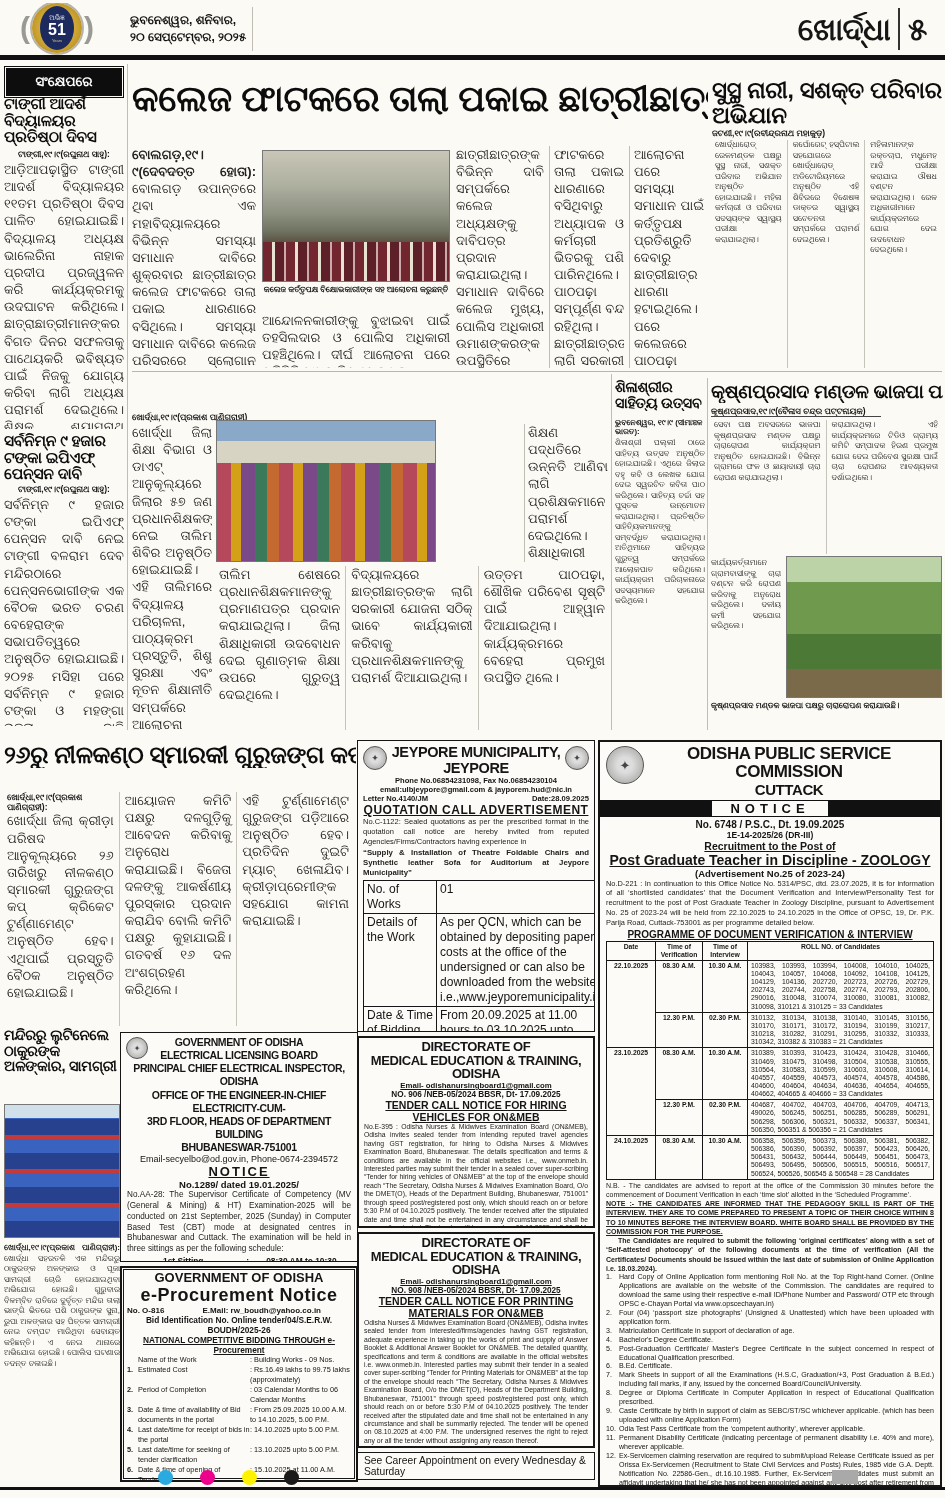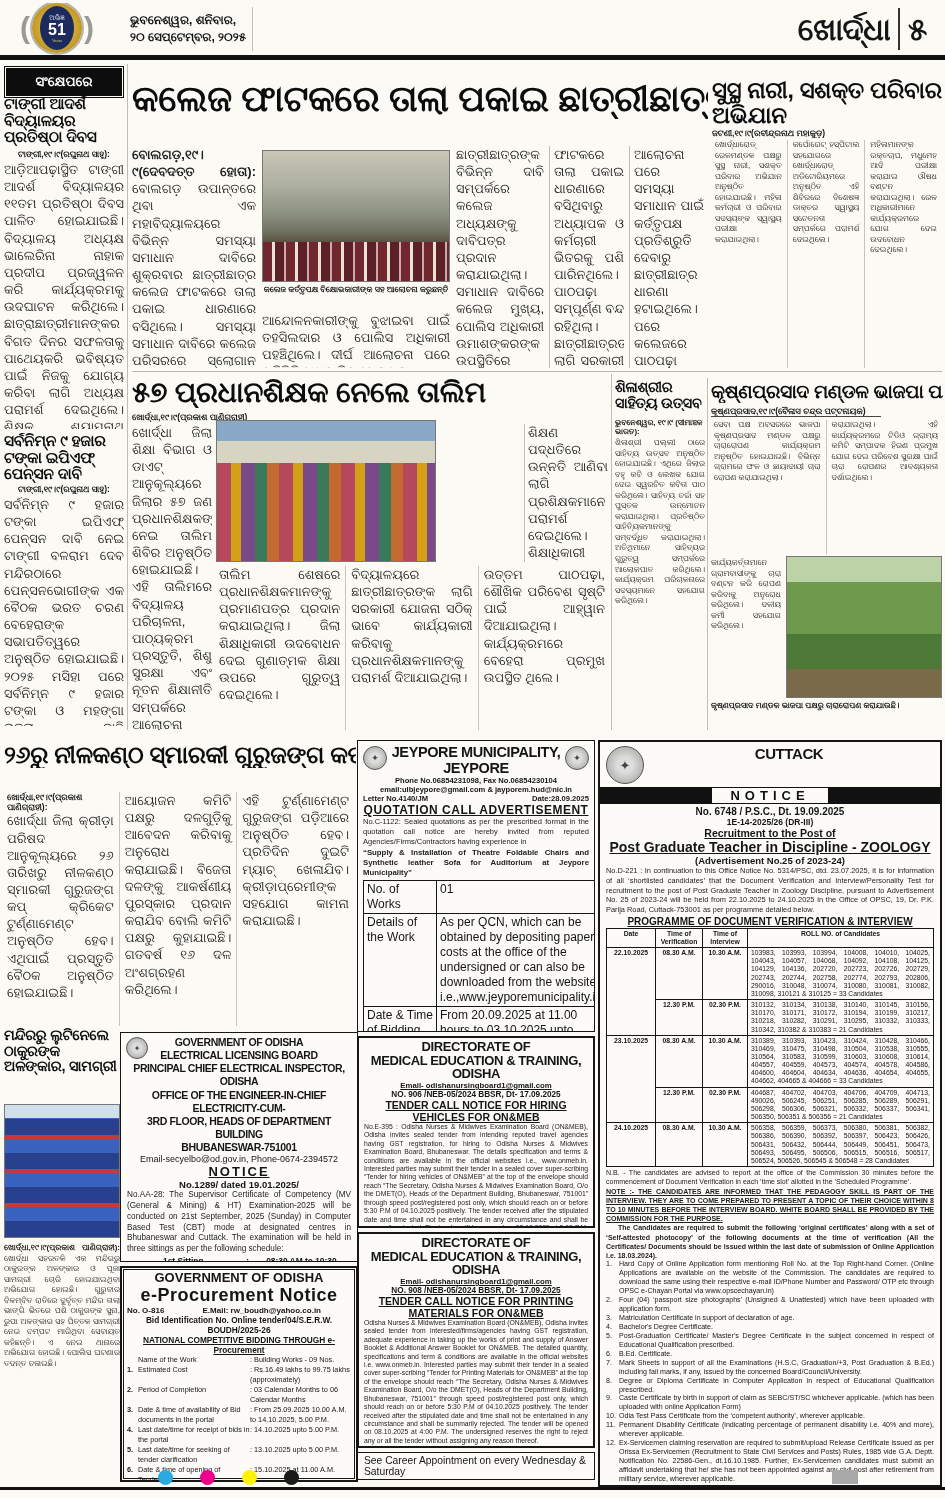--- a/index.html
+++ b/index.html
@@ -107,21 +107,20 @@
 
   <div class="abs hl" style="left:712px;top:78px;width:230px;font-size:23px">ସୁସ୍ଥ ନାରୀ, ସଶକ୍ତ ପରିବାର ଅଭିଯାନ</div>
   <div class="abs byline" style="left:712px;top:128px;width:150px;text-align:left">ଜଟଣୀ,୧୯।୯(ରବୀନ୍ଦ୍ରନାଥ ମହାକୁଡ଼)</div>
   <div class="abs cols" style="left:710px;top:140px;width:232px;height:228px">
     <div class="bd" style="font-size:8px">ଖୋର୍ଦ୍ଧାରୋଡ୍ ରେଳମଣ୍ଡଳ ପକ୍ଷରୁ ସୁସ୍ଥ ନାରୀ, ସଶକ୍ତ ପରିବାର ଅଭିଯାନ ଅନୁଷ୍ଠିତ ହୋଇଯାଇଛି। ମହିଳା କର୍ମଚାରୀ ଓ ପରିବାର ସଦସ୍ୟଙ୍କ ସ୍ୱାସ୍ଥ୍ୟ ପରୀକ୍ଷା କରାଯାଇଥିଲା।</div>
     <div class="bd" style="font-size:8px">କର୍ପୋରେଟ୍ ହସ୍ପିଟାଲ ସହଯୋଗରେ ଖୋର୍ଦ୍ଧାରୋଡ୍ ଅଡିଟୋରିୟମରେ ଅନୁଷ୍ଠିତ ଏହି ଶିବିରରେ ବିଶେଷଜ୍ଞ ଡାକ୍ତର ସ୍ୱାସ୍ଥ୍ୟ ସଚେତନତା ସମ୍ପର୍କରେ ପରାମର୍ଶ ଦେଇଥିଲେ।</div>
     <div class="bd" style="font-size:8px">ମହିଳାମାନଙ୍କ ରକ୍ତଚାପ, ମଧୁମେହ ଆଦି ପରୀକ୍ଷା କରାଯାଇ ଔଷଧ ବଣ୍ଟନ କରାଯାଇଥିଲା। ରେଳ ଅଧିକାରୀମାନେ କାର୍ଯ୍ୟକ୍ରମରେ ଯୋଗ ଦେଇ ଉଦବୋଧନ ଦେଇଥିଲେ।</div>
   </div>
   <div class="hrule" style="left:132px;top:371px;width:810px"></div>
 
-  <div class="abs hl cond" style="left:132px;top:377px;width:478px;font-size:29px;white-space:nowrap">୫୭ ପ୍ରଧାନଶିକ୍ଷକ ନେଲେ ତାଲିମ</div>
   <div class="abs byline" style="left:132px;top:412px;width:140px;text-align:left">ଖୋର୍ଦ୍ଧା,୧୯।୯(ପ୍ରକାଶ ପାଣିଗ୍ରାହୀ)</div>
   <div class="abs bd" style="left:132px;top:424px;width:80px;height:306px">ଖୋର୍ଦ୍ଧା ଜିଲା ଶିକ୍ଷା ବିଭାଗ ଓ ଡାଏଟ୍ ଆନୁକୂଲ୍ୟରେ ଜିଲାର ୫୭ ଜଣ ପ୍ରଧାନଶିକ୍ଷକଙ୍କୁ ନେଇ ତାଲିମ ଶିବିର ଅନୁଷ୍ଠିତ ହୋଇଯାଇଛି। ଏହି ତାଲିମରେ ବିଦ୍ୟାଳୟ ପରିଚାଳନା, ପାଠ୍ୟକ୍ରମ ପ୍ରସ୍ତୁତି, ଶିଶୁ ସୁରକ୍ଷା ଏବଂ ନୂତନ ଶିକ୍ଷାନୀତି ସମ୍ପର୍କରେ ଆଲୋଚନା କରାଯାଇଥିଲା। ପ୍ରଶିକ୍ଷକମାନେ ବିଭିନ୍ନ ଅଧିବେଶନରେ ତାଲିମ ପ୍ରଦାନ କରିଥିଲେ।</div>
   <div class="photo" style="left:216px;top:420px;width:220px;height:142px;
        background:linear-gradient(180deg,#8aa8c8 0 14%,#d8d4c4 14% 30%,transparent 30%),
        repeating-linear-gradient(90deg,#b5495b 0 14px,#d4a017 14px 24px,#7a4988 24px 38px,#3a7a5a 38px 50px,#c46a30 50px 62px);background-color:#9a8a6a"></div>
   <div class="vr" style="left:524px;top:424px;height:138px"></div>
   <div class="abs bd" style="left:528px;top:424px;width:80px;height:138px">ଶିକ୍ଷଣ ପଦ୍ଧତିରେ ଉନ୍ନତି ଆଣିବା ଲାଗି ପ୍ରଶିକ୍ଷକମାନେ ପରାମର୍ଶ ଦେଇଥିଲେ। ଶିକ୍ଷାଧିକାରୀ ଉପସ୍ଥିତ ଥିଲେ।</div>
   <div class="abs cols" style="left:214px;top:566px;width:396px;height:164px">
     <div class="bd">ତାଲିମ ଶେଷରେ ପ୍ରଧାନଶିକ୍ଷକମାନଙ୍କୁ ପ୍ରମାଣପତ୍ର ପ୍ରଦାନ କରାଯାଇଥିଲା। ଜିଲା ଶିକ୍ଷାଧିକାରୀ ଉଦବୋଧନ ଦେଇ ଗୁଣାତ୍ମକ ଶିକ୍ଷା ଉପରେ ଗୁରୁତ୍ୱ ଦେଇଥିଲେ।</div>
     <div class="bd">ବିଦ୍ୟାଳୟରେ ଛାତ୍ରୀଛାତ୍ରଙ୍କ ଲାଗି ସରକାରୀ ଯୋଜନା ସଠିକ୍ ଭାବେ କାର୍ଯ୍ୟକାରୀ କରିବାକୁ ପ୍ରଧାନଶିକ୍ଷକମାନଙ୍କୁ ପରାମର୍ଶ ଦିଆଯାଇଥିଲା।</div>
@@ -208,20 +207,21 @@
           <td>Rs.600/-</td>
         </tr>
         </tbody>
     </table>
 
   </div>
 
   <div class="nbox nbox2" style="left:598px;top:740px;width:344px;height:747px;padding:3px 6px">
     <div style="position:relative;min-height:40px">
       <div class="seal" style="position:absolute;left:0;top:1px;width:36px;height:36px;font-size:13px">✦</div>
+      <div class="ctr b cond" style="font-size:17px;line-height:1.05;padding-left:38px">ODISHA PUBLIC SERVICE COMMISSION</div>
       <div class="ctr b cond" style="font-size:15px;padding-left:38px">CUTTACK</div>
     </div>
     <div class="notice-band">
         <span>NOTICE</span>
       </div>
     <div class="ctr b" style="font-size:10px;margin-top:2px">No. 6748 / P.S.C., Dt. 19.09.2025</div>
     <div class="ctr b" style="font-size:8.5px">1E-14-2025/26 (DR-III)</div>
     <div class="ctr b u" style="font-size:10.5px">Recruitment to the Post of</div>
     <div class="ctr b u" style="font-size:14px">Post Graduate Teacher in Discipline - ZOOLOGY</div>
     <div class="ctr b" style="font-size:9.5px">(Advertisement No.25 of 2023-24)</div>

